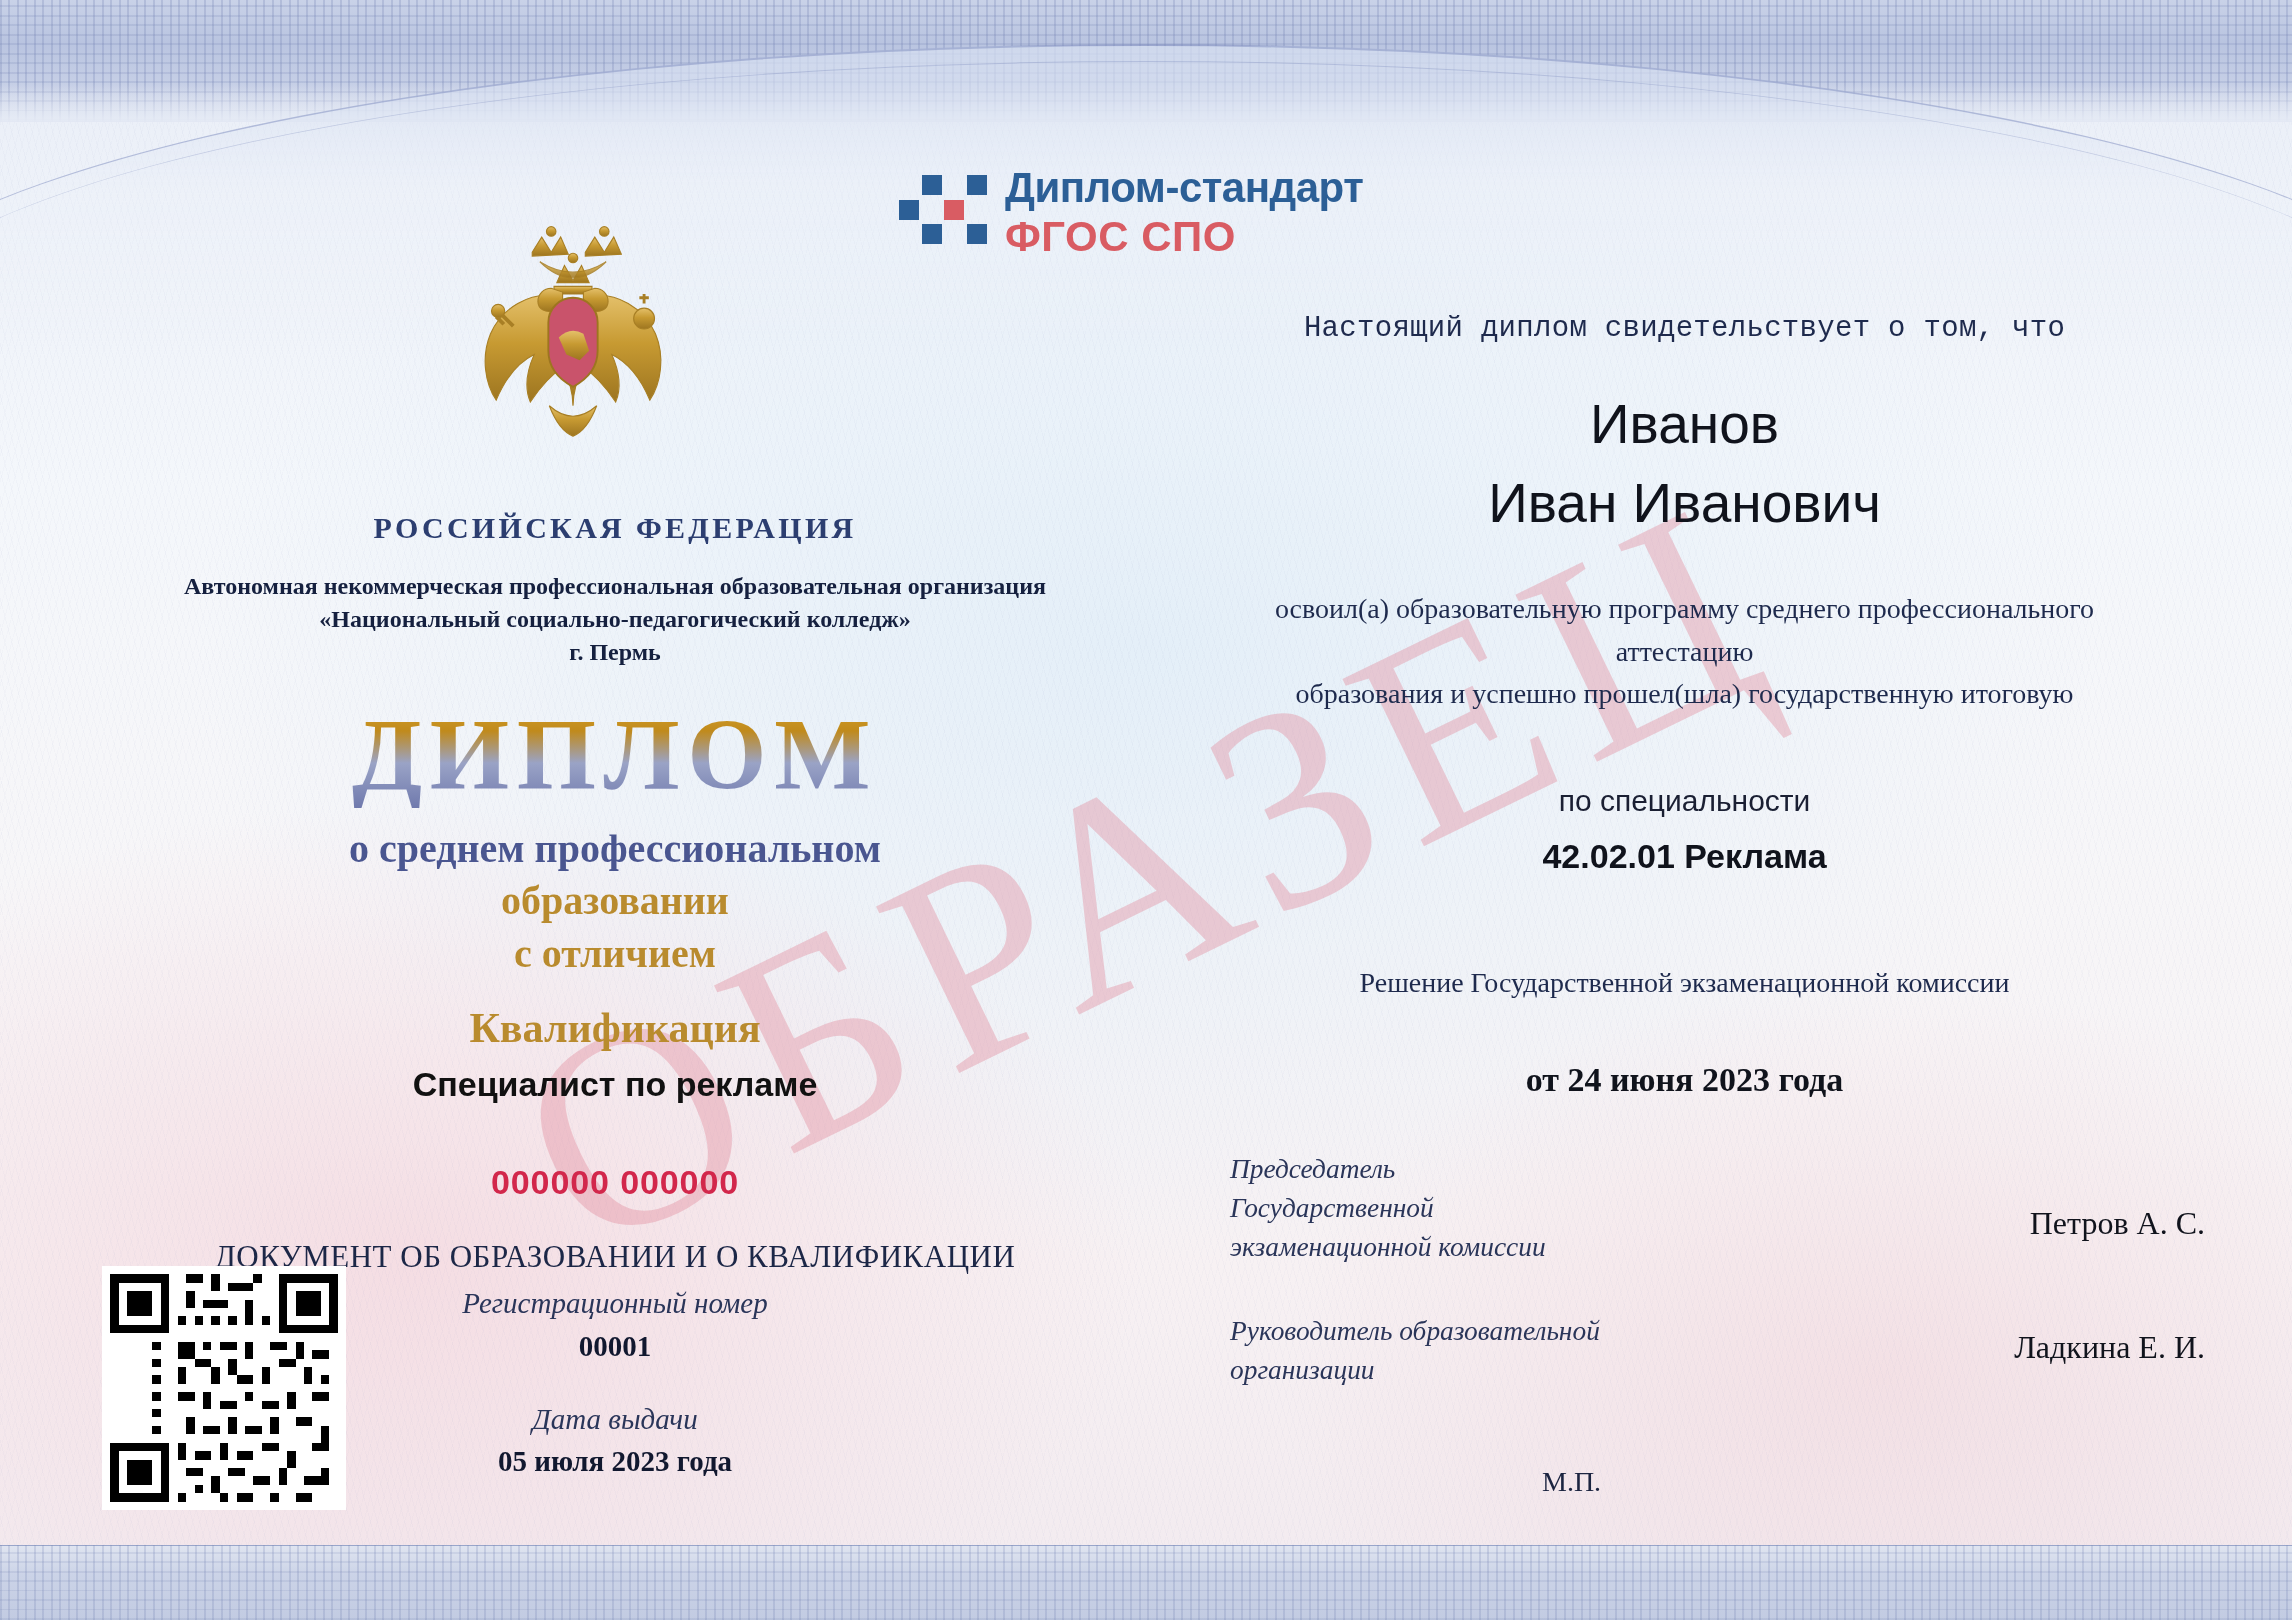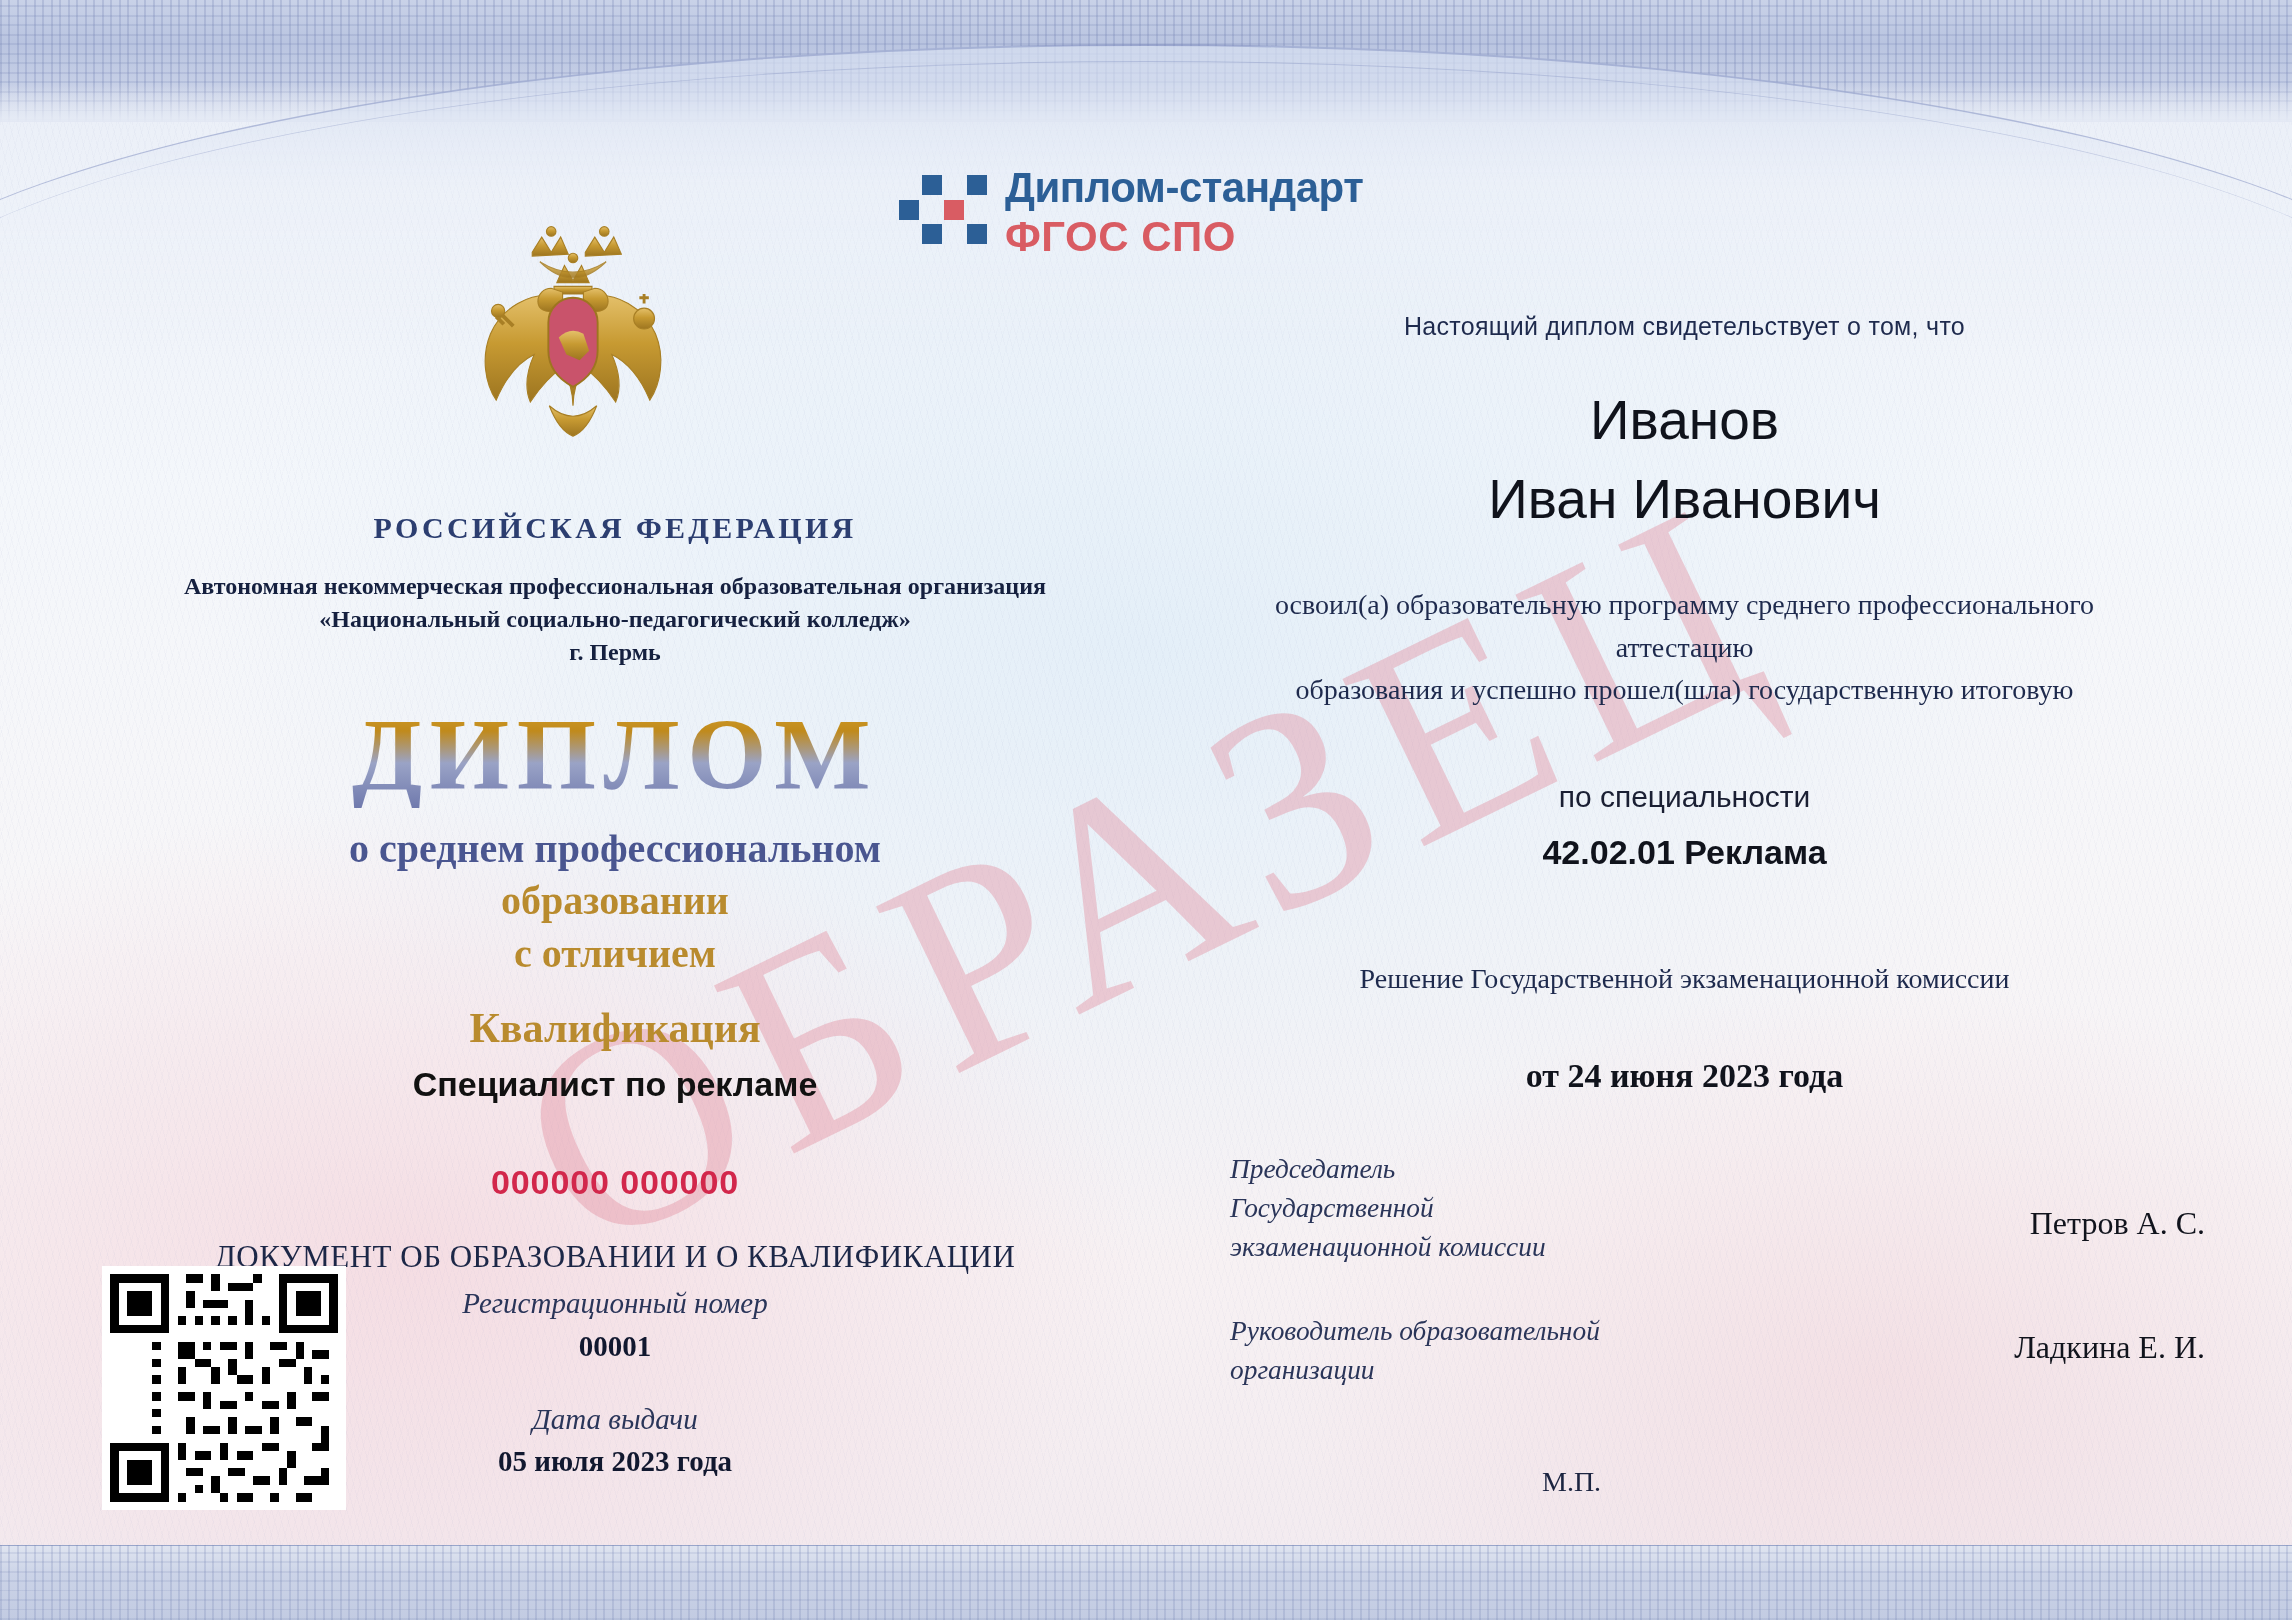--- a/index.html
+++ b/index.html
@@ -286,22 +286,22 @@
   
   .right-col {
     position: absolute;
     top: 312px;
     left: 1183px;
     width: 1003px;
     z-index: 8;
     text-align: center;
   }
   .cert-line {
-    font-family: Liberation Sans, sans-serif;
-    font-size: 25px;
+    font-family: Liberation Mono, monospace;
+    font-size: 29px;
     color: #1e2a4d;
     letter-spacing: 0.3px;
   }
   .holder-last {
     margin-top: 47px;
     font-family: "Liberation Sans", sans-serif;
     font-size: 55px;
     font-weight: 400;
     color: #10131c;
   }

